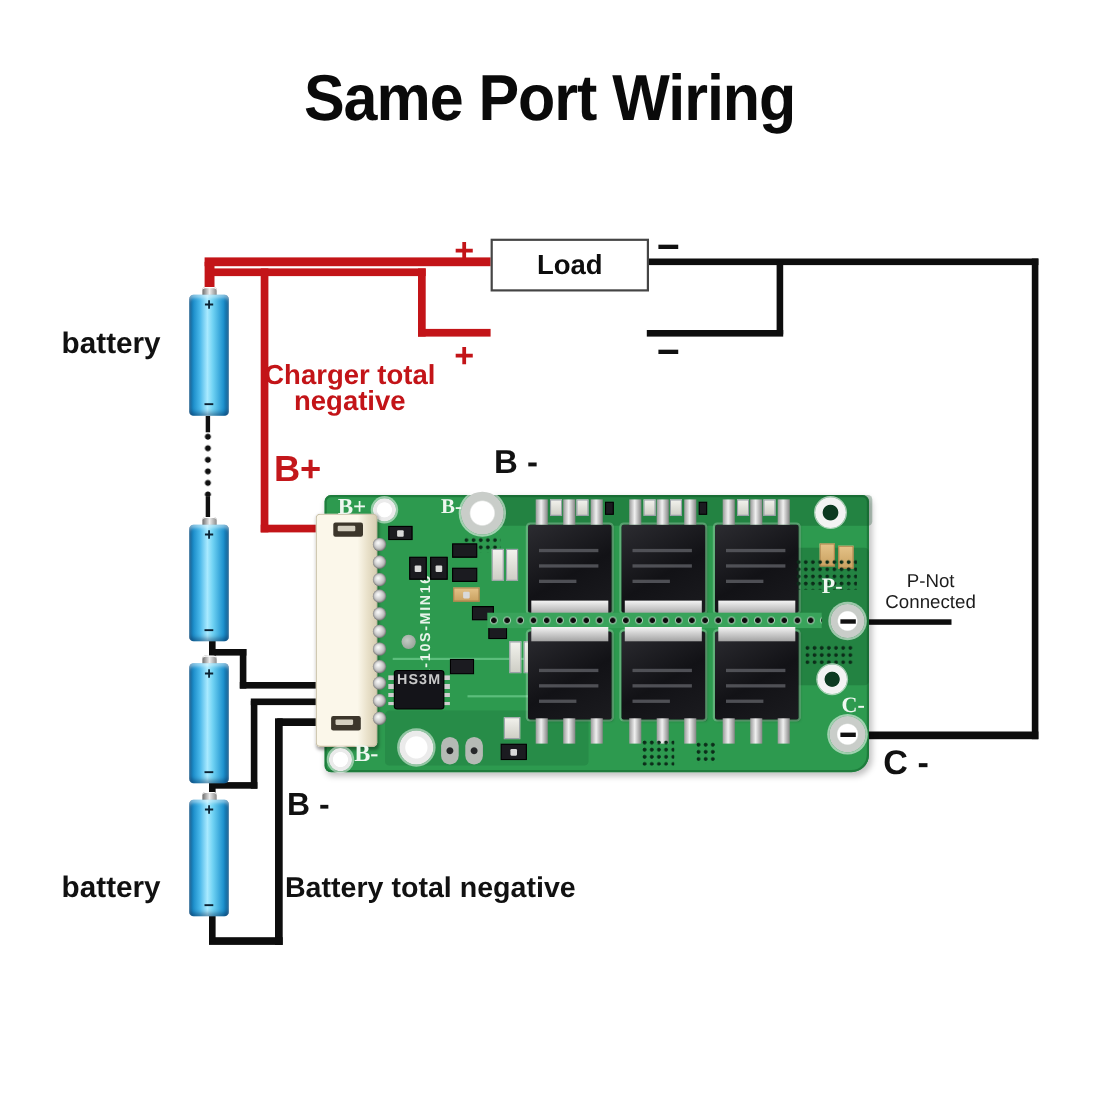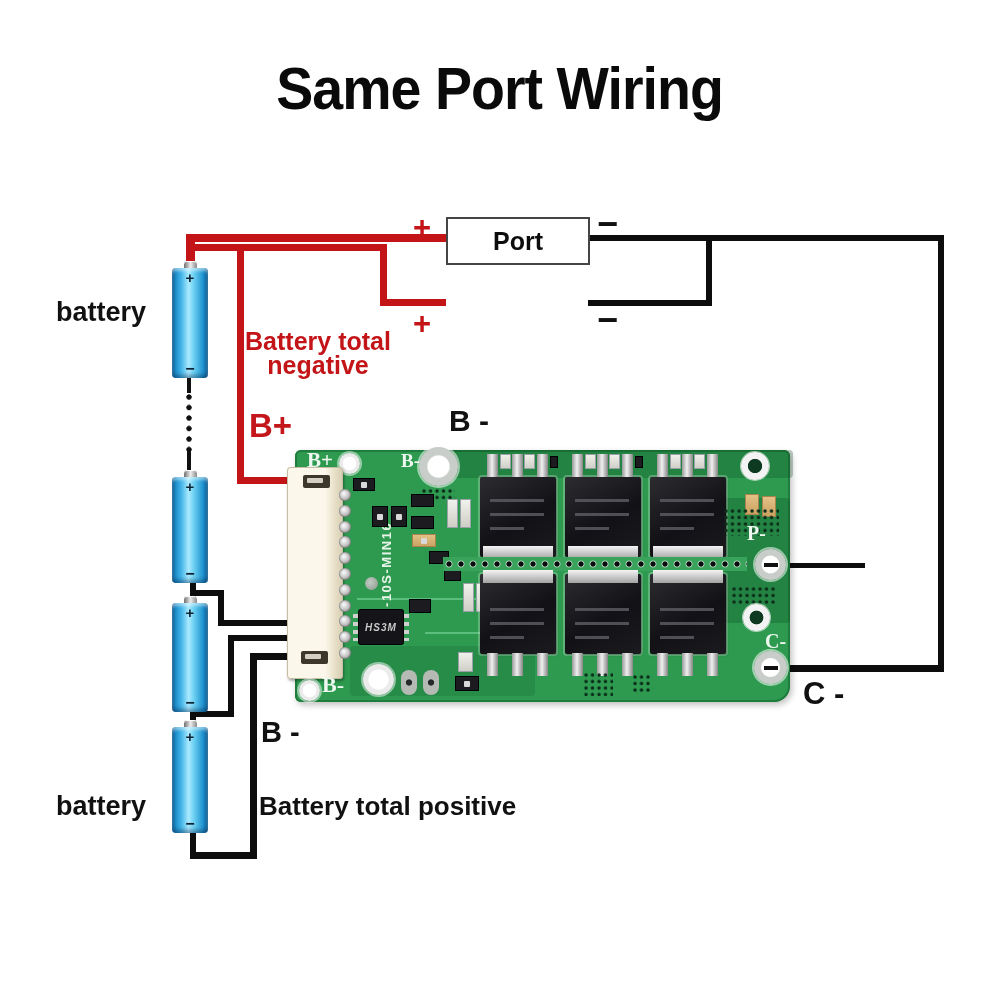--- a/index.html
+++ b/index.html
@@ -69,21 +69,21 @@
   .midstrip{position:absolute;left:148px;top:107px;width:304px;height:14px;background:#39a35b;
       background-image:radial-gradient(circle at 6px 7px,#0d0d0d 2.2px,rgba(250,250,250,.65) 3px,transparent 3.9px);
       background-size:12px 14px;}
   
   .smdw{position:absolute;background:linear-gradient(#f3f3ee,#cdcdc4);box-shadow:inset 0 0 0 1px #9aa0a8;}
   .smdb{position:absolute;background:#1b1b20;box-shadow:inset 0 0 0 1px #000;}
   .smdt{position:absolute;background:linear-gradient(#e5c389,#c9a05f);box-shadow:inset 0 0 0 1px #a8834c;}
   .wdot{position:absolute;left:50%;top:50%;transform:translate(-50%,-50%);width:6px;height:6px;background:#d9d9d9;border-radius:1px;}
   .graydot{position:absolute;width:13px;height:13px;border-radius:50%;background:radial-gradient(circle at 40% 40%,#c2ccc4,#8a968c);}
   .ic{position:absolute;background:#141419;border-radius:2px;box-shadow:0 0 0 1px #000;
-      display:flex;align-items:center;justify-content:center;color:#c9c9c9;font-size:10px;font-weight:bold;letter-spacing:1px;font-style:italic;}
+      display:flex;justify-content:center;color:#c9c9c9;font-size:13px;font-weight:bold;letter-spacing:1px;}
   .iclegs{position:absolute;width:7px;background:repeating-linear-gradient(180deg,#cfcfcf 0 4px,transparent 4px 8px);}
   
   .blk-lbl2{position:absolute;text-align:center;font-weight:bold;z-index:8;color:#111;}
   .red-lbl2{position:absolute;text-align:center;font-weight:bold;z-index:8;color:#c31418;}
   .pnc{position:absolute;left:793px;top:519px;width:106px;text-align:center;font-size:17px;font-weight:400;
        color:#1c1c1c;line-height:19px;z-index:8;}
 </style>
 </head>
 <body>
 
@@ -137,42 +137,46 @@
     <span class="tp">+</span>
     <span class="tm">−</span>
   </div>
   <div class="nub" style="left:184px;top:720px;"></div>
   <div class="battery" style="left:172px;top:727px;height:106px;">
     <span class="tp">+</span>
     <span class="tm">−</span>
   </div>
 
   <div class="devbox" style="top:217px;">
-    <span>Port</span>
+    <span>Load</span>
   </div>
   <span class="sign p" style="left:413px;top:212px;">+</span>
   <span class="sign m" style="left:597px;top:206px;">−</span>
   <span class="sign p" style="left:413px;top:308px;">+</span>
   <span class="sign m" style="left:597px;top:302px;">−</span>
 
   <div class="blk-lbl2" style="left:28px;top:297px;width:146px;font-size:27px;line-height:30px;">
     <div>battery</div>
   </div>
   <div class="blk-lbl2" style="left:28px;top:790px;width:146px;font-size:27px;line-height:32px;">
     <div>battery</div>
   </div>
   <div class="red-lbl2" style="left:228px;top:329px;width:180px;font-size:25px;line-height:24px;">
-    <div>Battery total</div>
+    <div>Charger total</div>
     <div>negative</div>
   </div>
   <div class="lbl" style="left:249px;top:407px;font-size:33px;color:#c3171b;font-weight:600;">B+</div>
   <div class="lbl" style="left:449px;top:404px;font-size:30px;font-weight:600;">B -</div>
   <div class="lbl" style="left:261px;top:716px;font-size:29px;font-weight:600;">B -</div>
   <div class="lbl" style="left:803px;top:676px;font-size:31px;font-weight:600;">C -</div>
-  <div class="lbl" style="left:259px;top:791px;font-size:26px;">Battery total positive</div>
+  <div class="lbl" style="left:259px;top:791px;font-size:26px;">Battery total negative</div>
+  <div class="pnc">
+    <div>P-Not</div>
+    <div>Connected</div>
+  </div>
 
   <div id="board">
 
     <div class="patch" style="left:148px;top:0;width:350px;height:28px;"></div>
     <div class="patch" style="left:425px;top:48px;width:70px;height:125px;"></div>
     <div class="patch" style="left:55px;top:196px;width:185px;height:50px;opacity:.6;"></div>
     <div class="trace" style="left:62px;top:148px;width:150px;height:2px;"></div>
     <div class="trace" style="left:238px;top:30px;width:2px;height:74px;"></div>
     <div class="trace" style="left:130px;top:182px;width:90px;height:2px;"></div>
     <div class="trace" style="left:410px;top:34px;width:2px;height:58px;"></div>

